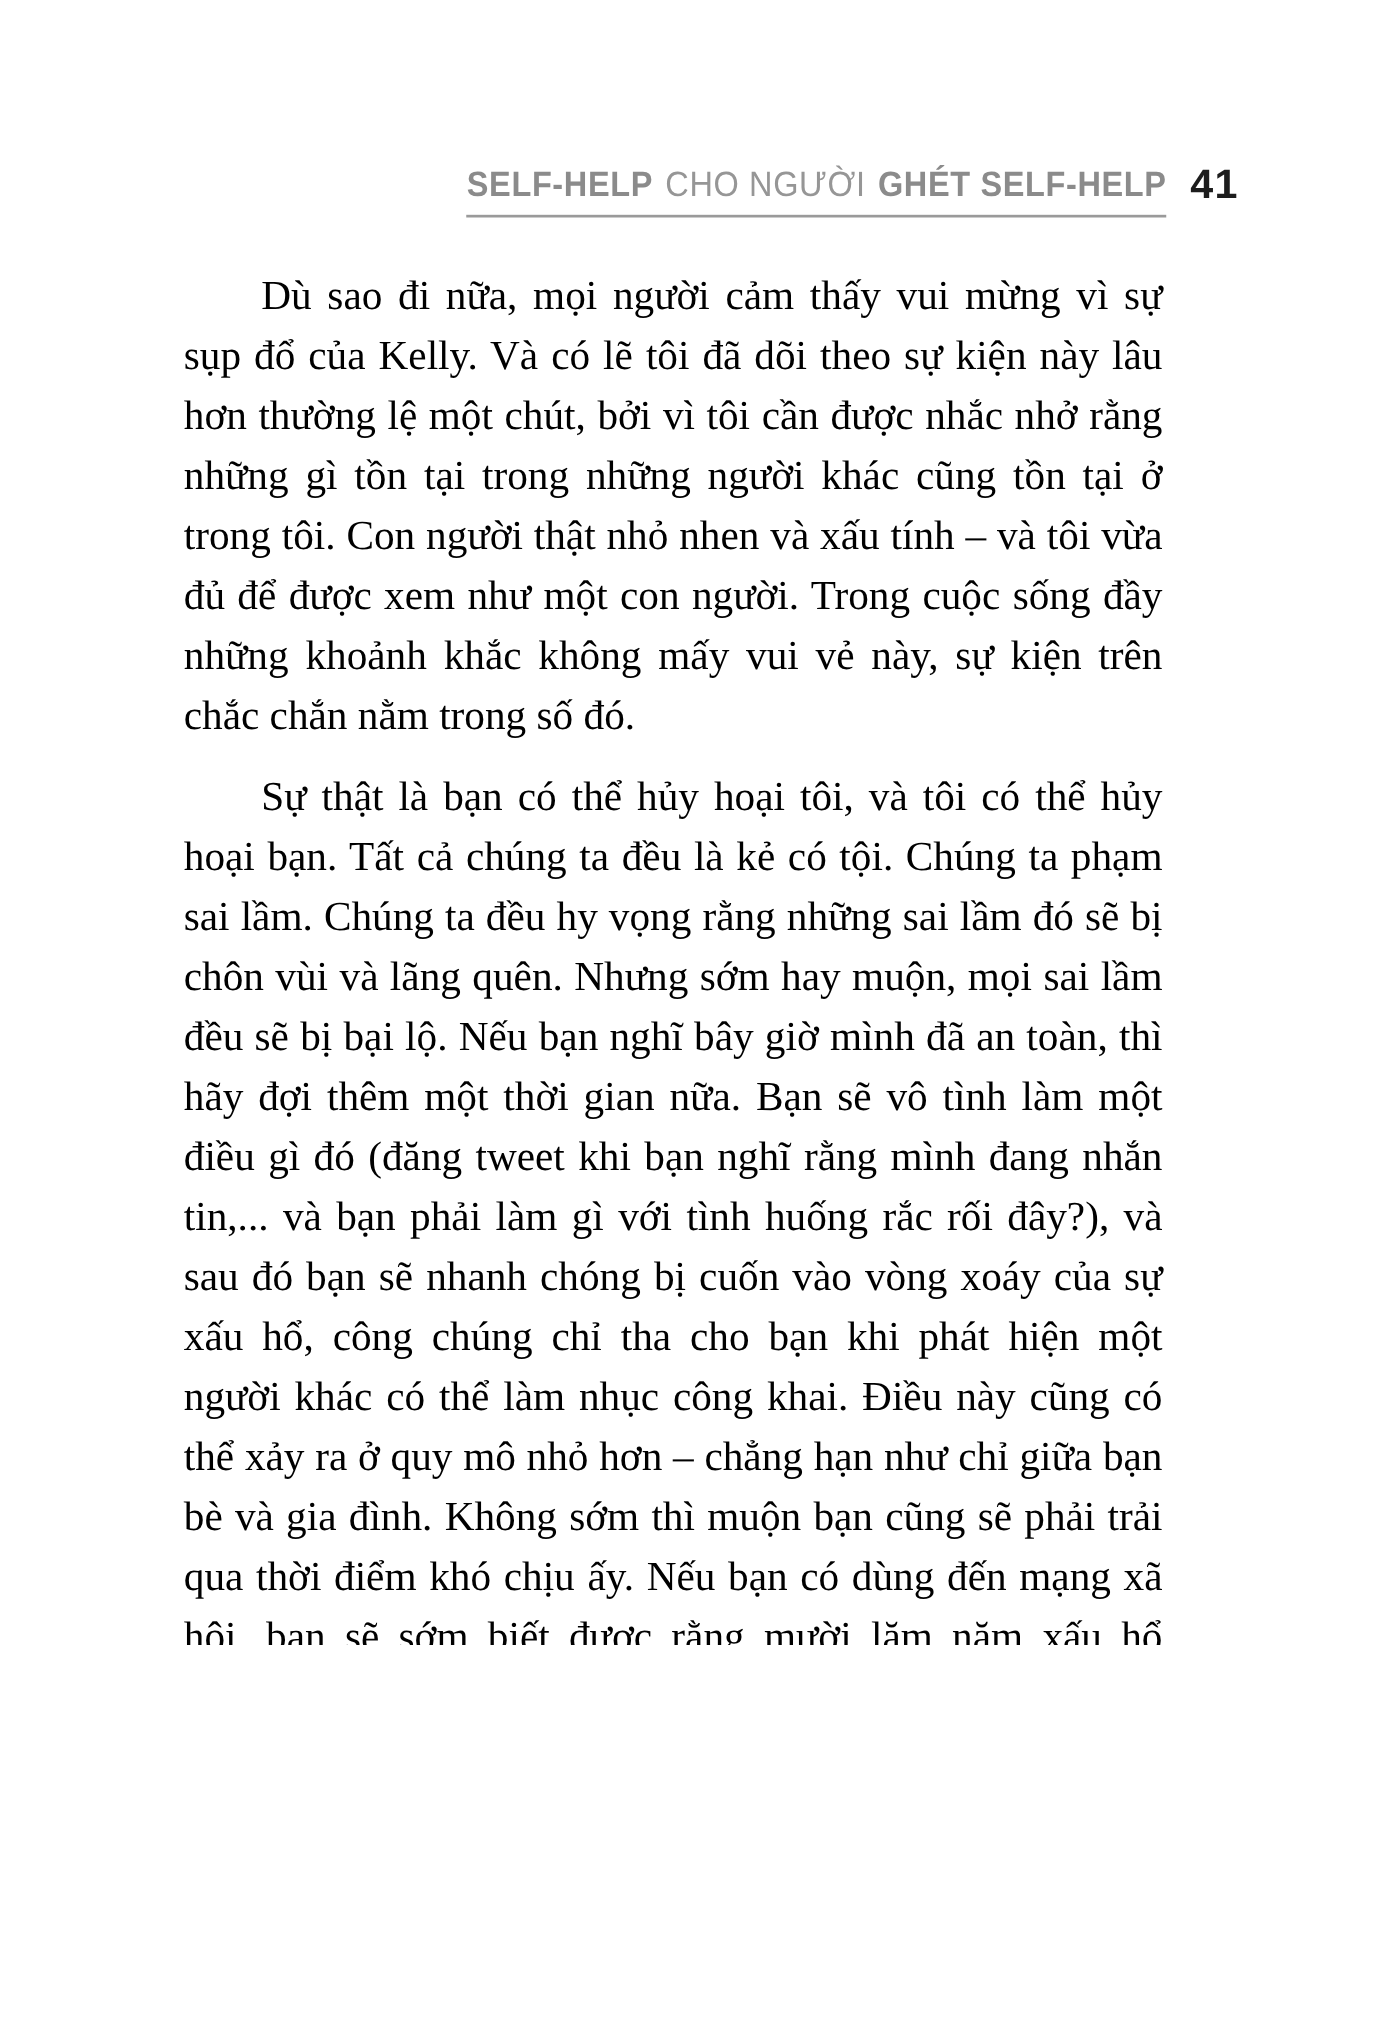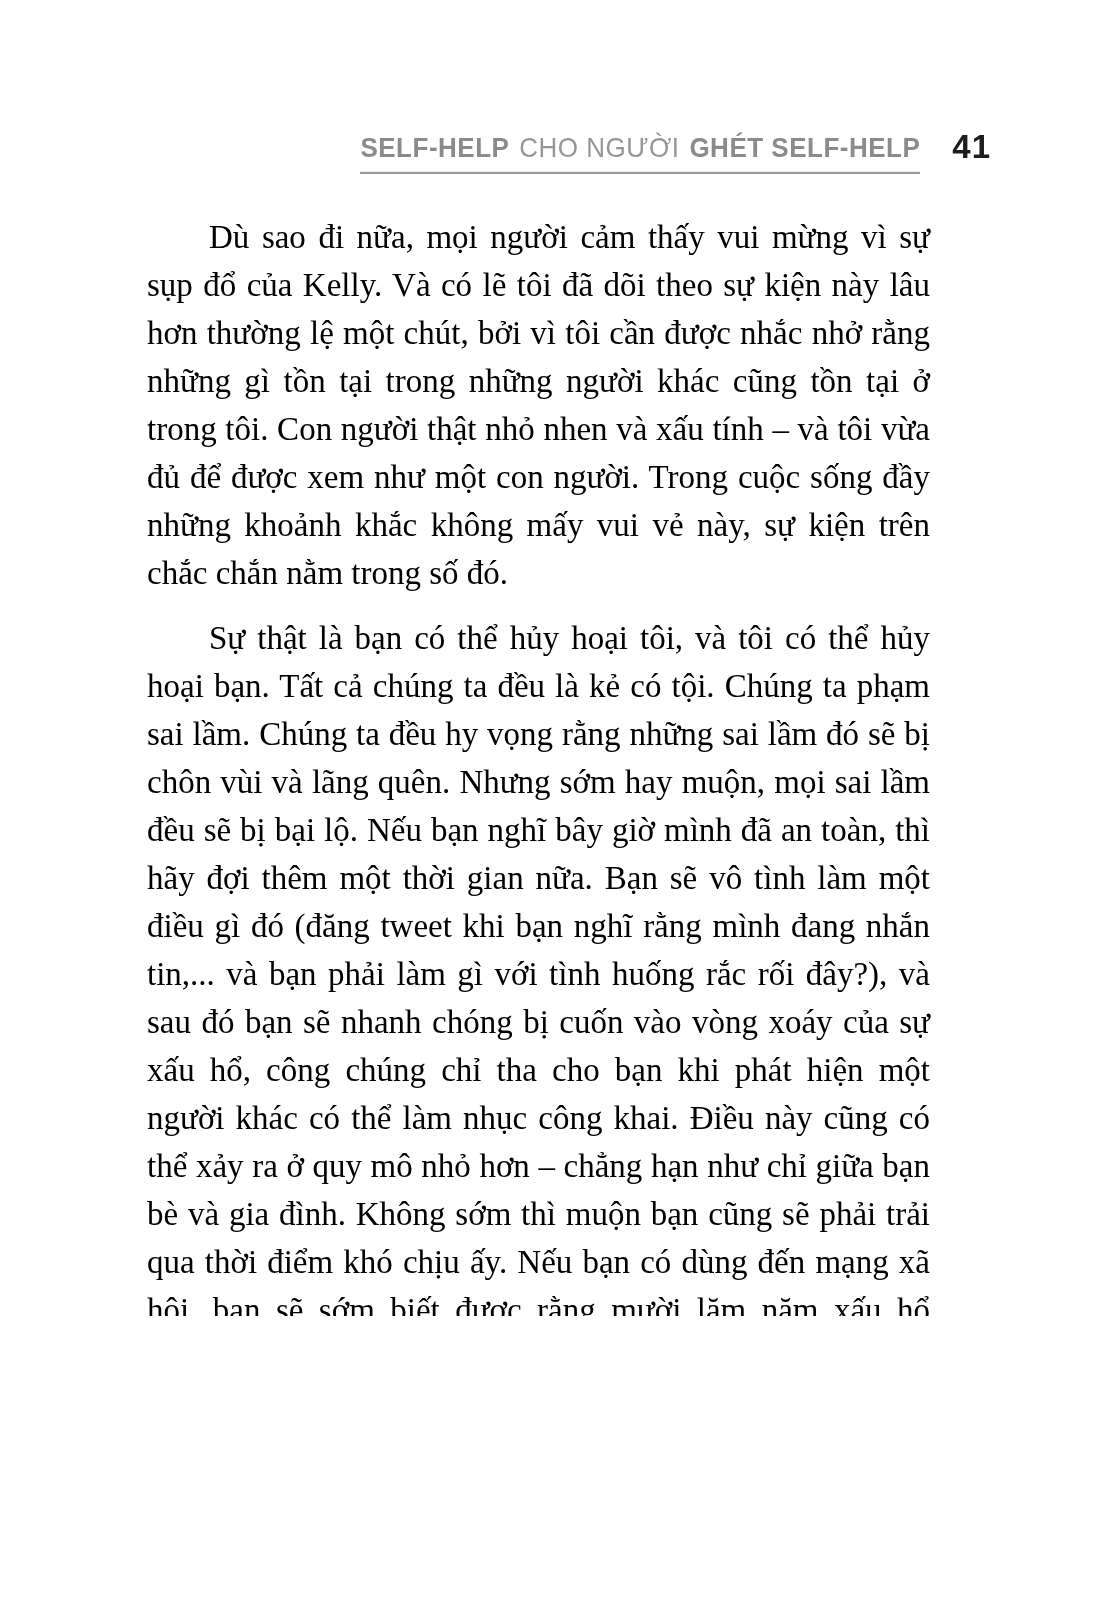--- a/index.html
+++ b/index.html
@@ -39,21 +39,21 @@
   .rt-light {
     font-weight: 400;
     color: #969696;
     margin: 0 0.38em;
   }
   .page-number {
     color: #1d1d1d;
     font-family: "Liberation Sans", sans-serif;
     font-size: 33px;
     font-weight: 700;
-    margin-left: 32px;
+    margin-left: 19px;
     letter-spacing: 1px;
   }
 
   
   .body-text {
     position: absolute;
     top: 213px;
     left: 147px;
     width: 783px;
     color: #000000;

